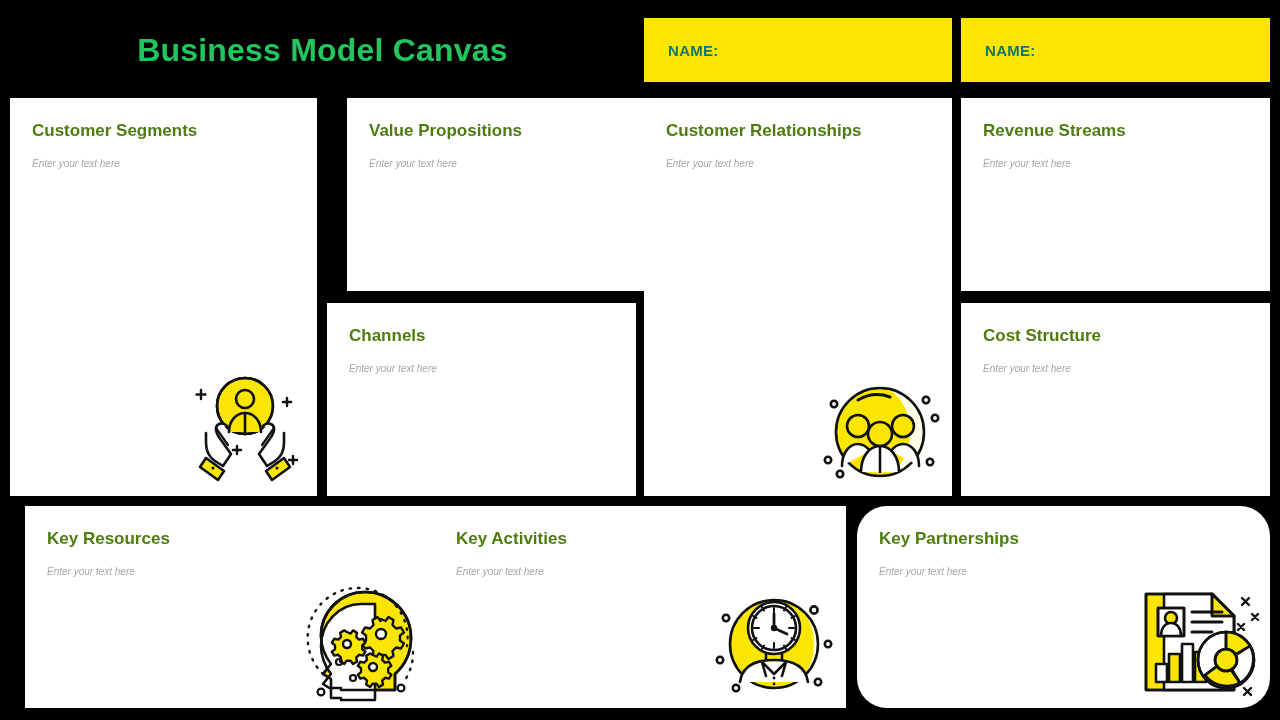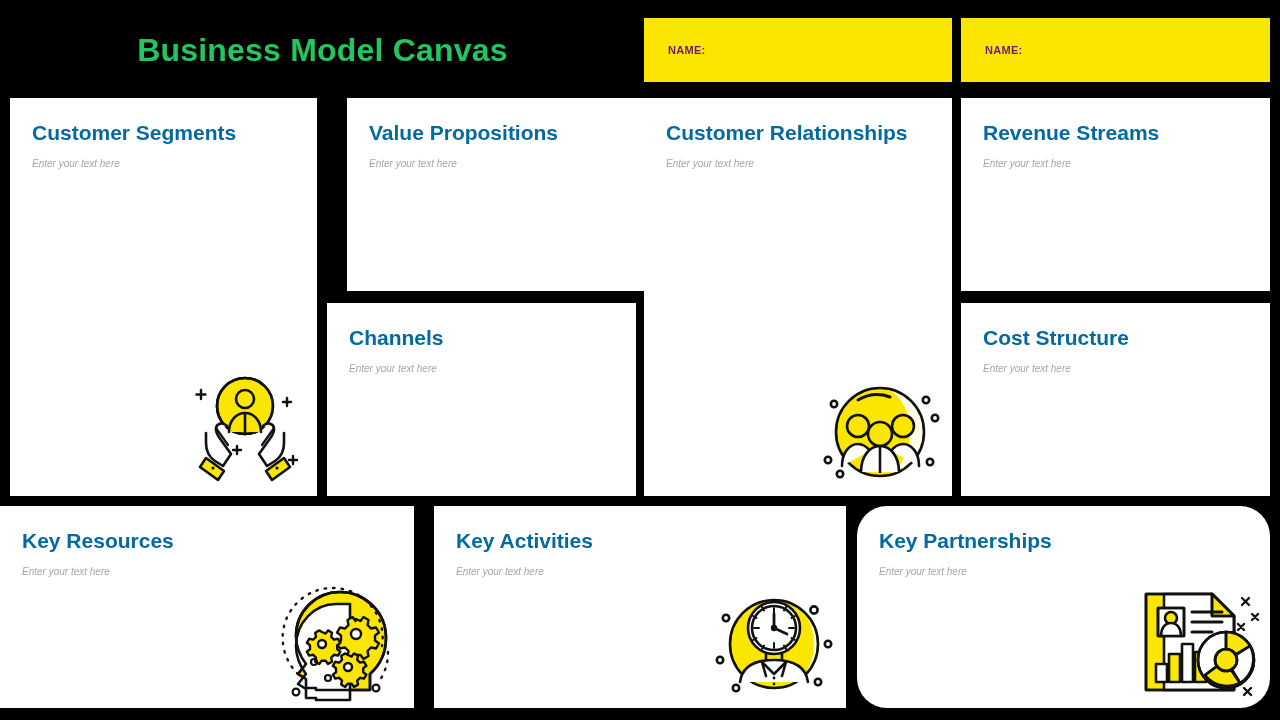--- a/index.html
+++ b/index.html
@@ -28,39 +28,39 @@
     white-space: nowrap;
   }
   .header-field {
     position: absolute;
     top: 18px; height: 64px;
     background: #FAE600;
     display: flex; align-items: center;
     padding-left: 24px;
   }
   .header-field .lbl {
-    color: #701a75;
-    font-size: 11px;
+    color: #0f766e;
+    font-size: 15px;
     font-weight: bold;
     letter-spacing: 0.3px;
   }
   #field-name { left: 644px; width: 308px; }
   #field-date { left: 961px; width: 309px; }
 
   
   .panel {
     position: absolute;
     background: #FFFFFF;
     overflow: hidden;
   }
   .panel-heading {
     position: absolute;
     left: 22px; top: 23px;
-    color: #0369a1;
-    font-size: 21px;
+    color: #4d7c0f;
+    font-size: 17px;
     font-weight: bold;
     white-space: nowrap;
   }
   .panel-placeholder {
     position: absolute;
     left: 22px; top: 60px;
     color: #A6A6A6;
     font-size: 10px;
     font-style: italic;
     white-space: nowrap;
@@ -74,21 +74,21 @@
   .panel-icon svg { width: 100%; height: 100%; display: block; }
 
   
   #panel-customer-segments      { left: 10px;  top: 98px;  width: 307px; height: 398px; }
   #panel-value-propositions     { left: 310px; top: 98px;  width: 309px; height: 193px; margin-left: 37px; }
   #panel-channels               { left: 327px; top: 303px; width: 309px; height: 193px; }
   #panel-customer-relationships { left: 644px; top: 98px;  width: 308px; height: 398px; }
   #panel-revenue-streams        { left: 961px; top: 98px;  width: 309px; height: 193px; }
   #panel-cost-structure         { left: 961px; top: 303px; width: 309px; height: 193px; }
   
-  #panel-key-resources    { left: 0;  top: 506px; width: 414px; height: 202px; }
+  #panel-key-resources    { left: 25px;  top: 506px; width: 414px; height: 202px; }
   #panel-key-activities   { left: 434px; top: 506px; width: 412px; height: 202px; }
   #panel-key-partnerships { left: 857px; top: 506px; width: 413px; height: 202px; border-radius: 30px; }
 </style>
 </head>
 <body>
 
 <div class="canvas">
 
   <div class="header-title">Business Model Canvas</div>
 

